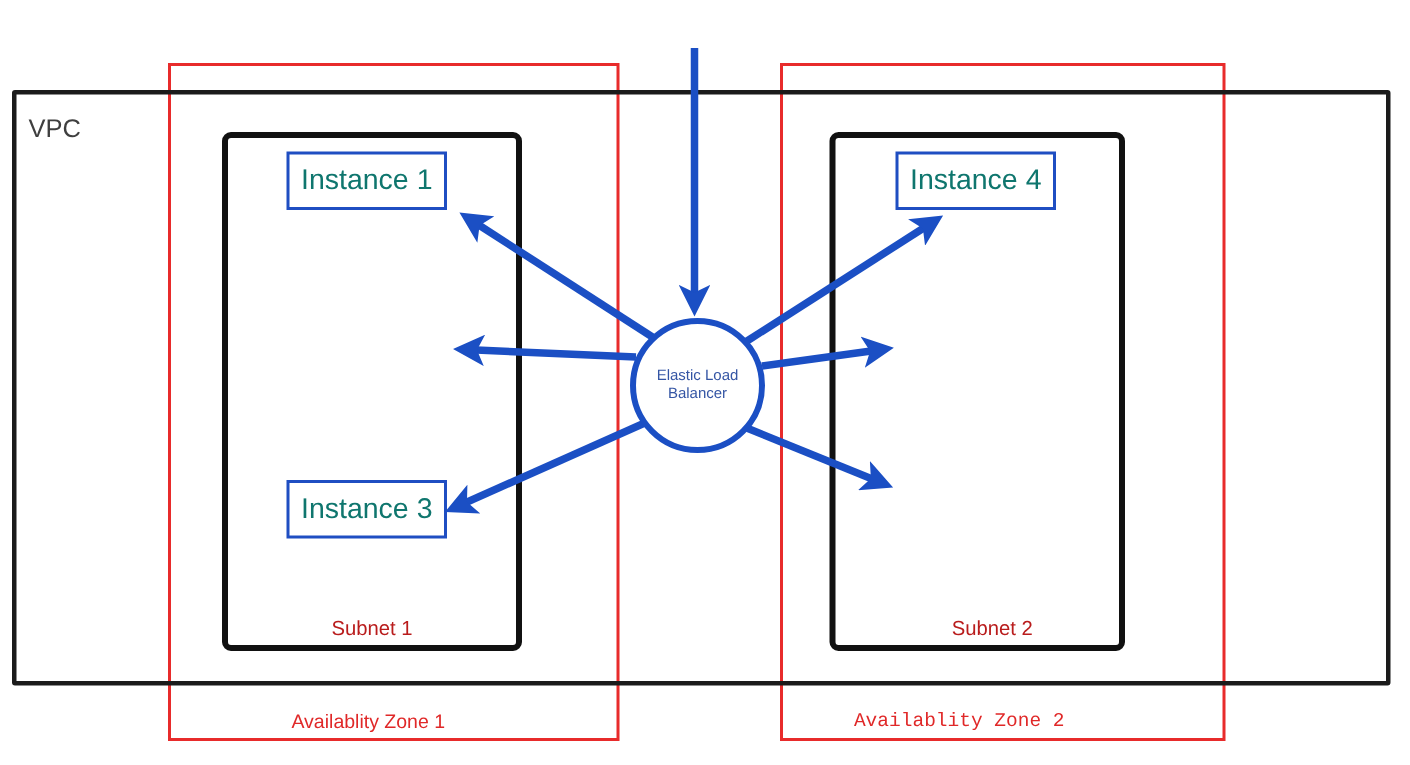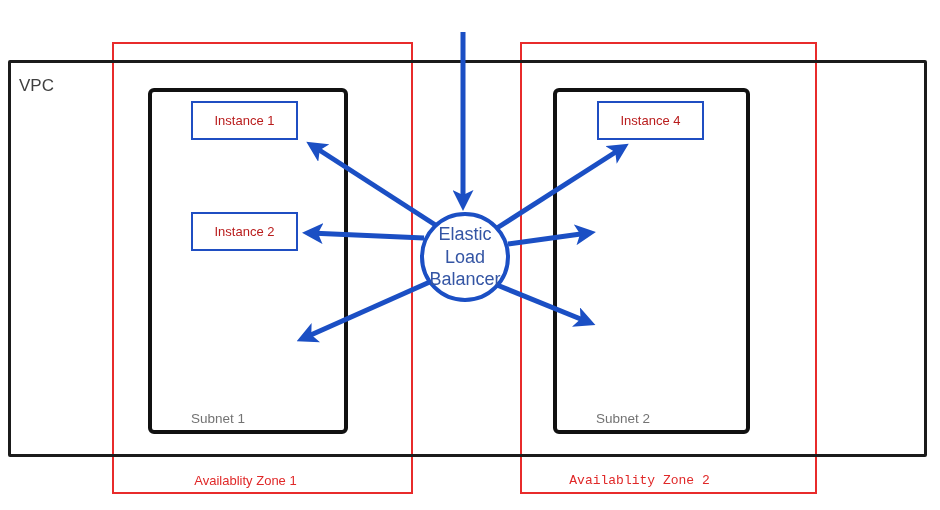--- a/index.html
+++ b/index.html
@@ -76,42 +76,41 @@
     border: 4px solid #111111;
     border-radius: 6px;
     box-sizing: border-box;
     background: #ffffff;
   }
   .subnet1 { left: 148px; width: 200px; }
   .subnet2 { left: 553px; width: 197px; }
   .subnet-label {
     top: 411px;
     font-size: 13.5px;
-    color: #737373;
-    text-align: left;
-    padding-left: 43px;
+    color: #b91c1c;
+    text-align: center;
   }
   .subnet1-label { left: 148px; width: 200px; }
   .subnet2-label { left: 553px; width: 217px; }
 
   
   .instance-box {
     position: absolute;
     width: 107px;
     height: 39px;
     border: 2px solid #1f4ec2;
     box-sizing: border-box;
     background: #ffffff;
     display: flex;
     align-items: center;
     justify-content: center;
   }
   .instance-box span {
-    font-size: 13px;
-    color: #b91c1c;
+    font-size: 19px;
+    color: #0f766e;
   }
   .inst-left  { left: 191px; }
   .inst-right { left: 597px; }
   .row-1 { top: 101px; }
   .row-2 { top: 212px; }
   .row-3 { top: 320px; }
 
   
   .elb-circle {
     position: absolute;
@@ -122,21 +121,21 @@
     border: 4px solid #1b4fc4;
     border-radius: 50%;
     box-sizing: border-box;
     background: #ffffff;
     display: flex;
     align-items: center;
     justify-content: center;
     z-index: 6;
   }
   .elb-circle span {
-    font-size: 18px;
+    font-size: 10px;
     color: #3455a4;
     text-align: center;
     line-height: 1.25;
   }
 
   
   .inbound-label {
     left: 355px;
     top: 8px;
     width: 200px;
@@ -178,22 +177,22 @@
 
     <line x1="508" y1="244" x2="588" y2="233" stroke="#1b4fc4" stroke-width="5" marker-end="url(#arrowhead)"></line>
 
     <line x1="497" y1="285" x2="588" y2="322" stroke="#1b4fc4" stroke-width="5" marker-end="url(#arrowhead)"></line>
   </svg>
 
 
   <div class="instance-box inst-left row-1">
     <span>Instance 1</span>
   </div>
-  <div class="instance-box inst-left row-2">
-    <span>Instance 2</span>
+  <div class="instance-box inst-left row-3">
+    <span>Instance 3</span>
   </div>
 
   <div class="instance-box inst-right row-1">
     <span>Instance 4</span>
   </div>
 
   <div class="elb-circle">
     <span><span>Elastic Load</span><br><span>Balancer</span></span>
   </div>
 

